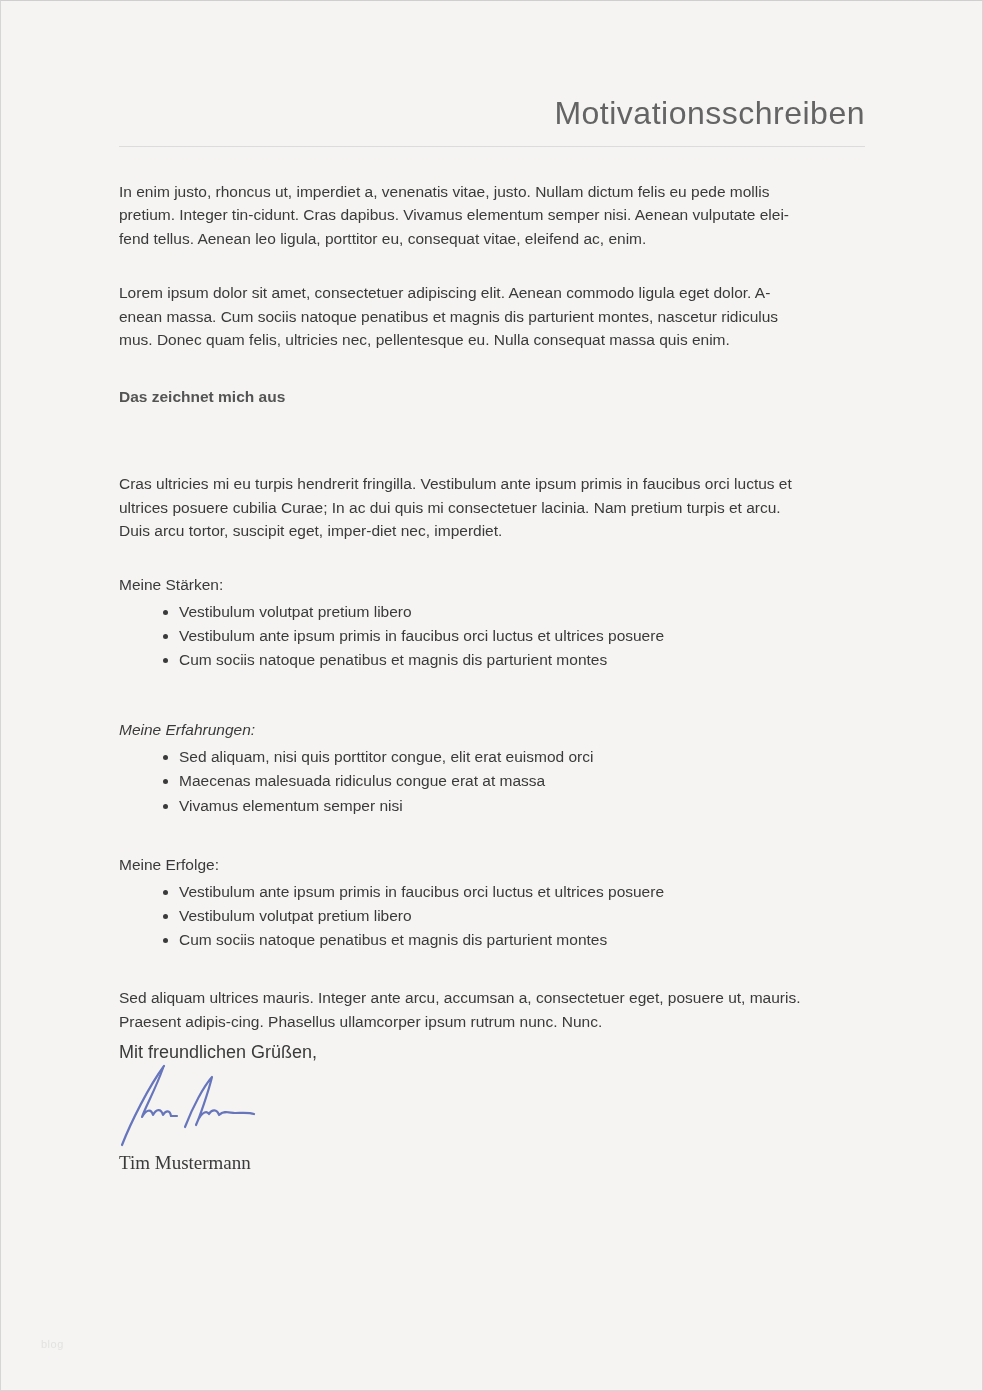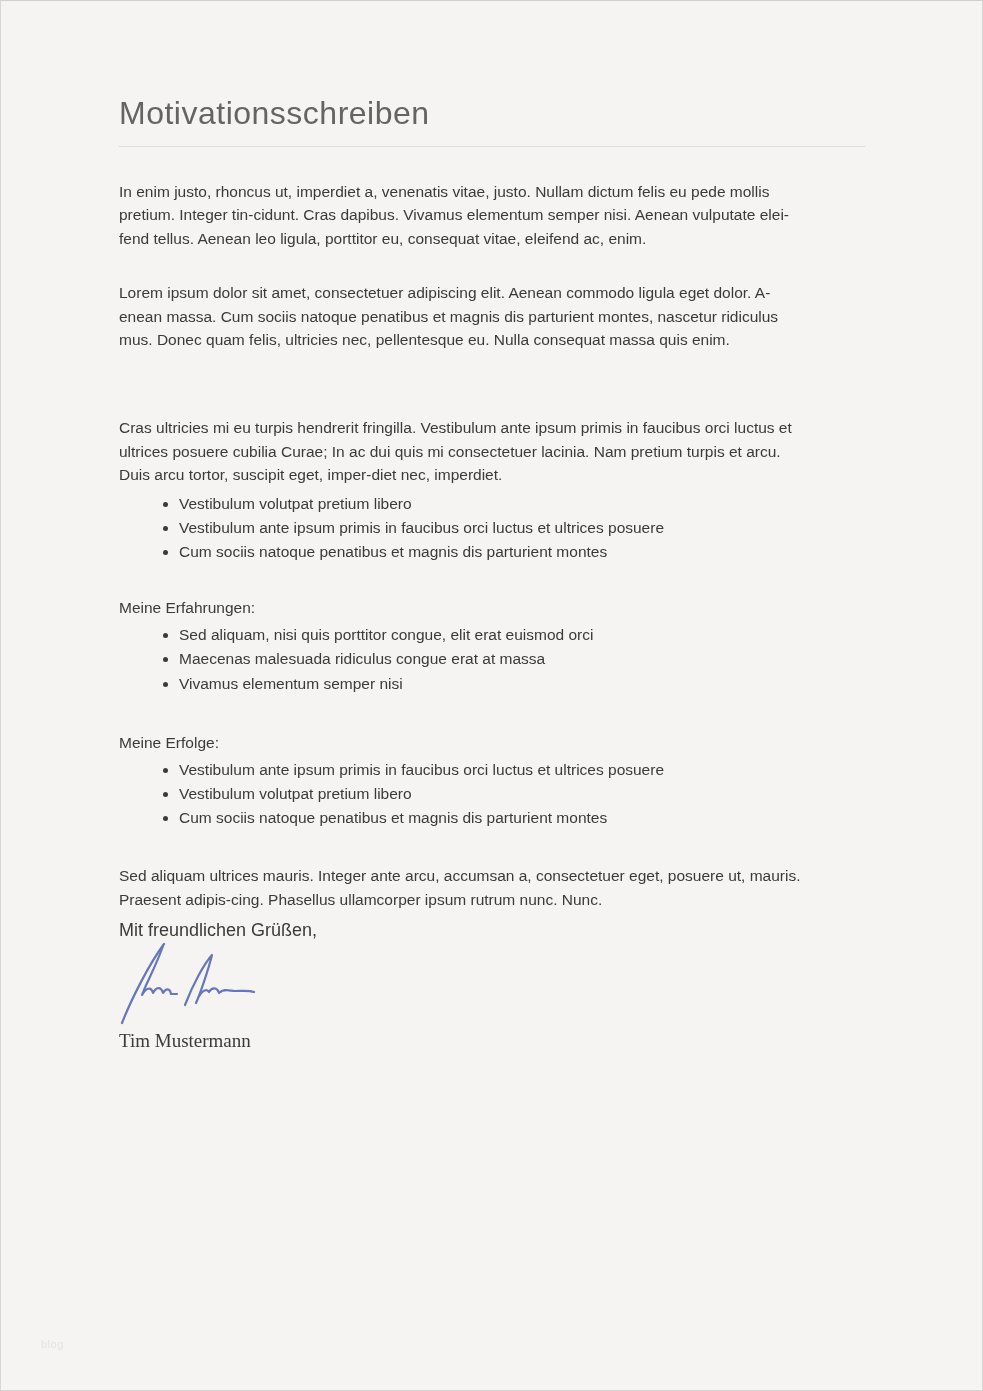--- a/index.html
+++ b/index.html
@@ -19,20 +19,21 @@
   .content {
     padding: 0 117px 0 118px;
   }
   .doc-title {
     margin-top: 92px;
     font-size: 32px;
     line-height: 40px;
     font-weight: 400;
     letter-spacing: 0.5px;
     color: #646464;
+    text-align: right;
   }
   .title-rule {
     margin-top: 13px;
     border: none;
     border-top: 1px solid #dcdcdc;
     height: 0;
   }
   .para {
     font-size: 15.5px;
     line-height: 23.4px;
@@ -46,21 +47,21 @@
     line-height: 20px;
     font-weight: 700;
     color: #545454;
   }
   .para-3 { margin-top: 65px; }
   .list-heading {
     font-size: 15.5px;
     line-height: 20px;
   }
   .list-heading-1 { margin-top: 32px; }
-  .list-heading-2 { margin-top: 34px; }
+  .list-heading-2 { margin-top: 48px; font-style: italic; }
   .list-heading-3 { margin-top: 37px; }
   ul.bullet-list {
     margin-top: 5px;
     list-style: disc;
     padding-left: 60px;
   }
   ul.bullet-list li {
     font-size: 15.5px;
     line-height: 24.2px;
   }
@@ -105,25 +106,27 @@
     <h1 class="doc-title">Motivationsschreiben</h1>
     <hr class="title-rule">
 
     <p class="para para-2">In enim justo, rhoncus ut, imperdiet a, venenatis vitae, justo. Nullam dictum felis eu pede mollis
 pretium. Integer tin-cidunt. Cras dapibus. Vivamus elementum semper nisi. Aenean vulputate elei-
 fend tellus. Aenean leo ligula, porttitor eu, consequat vitae, eleifend ac, enim.</p>
     <p class="para para-1">Lorem ipsum dolor sit amet, consectetuer adipiscing elit. Aenean commodo ligula eget dolor. A-
 enean massa. Cum sociis natoque penatibus et magnis dis parturient montes, nascetur ridiculus
 mus. Donec quam felis, ultricies nec, pellentesque eu.  Nulla consequat massa quis enim.</p>
 
+    <h2 class="section-heading">Das zeichnet mich aus</h2>
 
     <p class="para para-3">Cras ultricies mi eu turpis hendrerit fringilla. Vestibulum ante ipsum primis in faucibus orci luctus et
 ultrices posuere cubilia Curae; In ac dui quis mi consectetuer lacinia. Nam pretium turpis et arcu.
 Duis arcu tortor, suscipit eget, imper-diet nec, imperdiet.</p>
 
+    <p class="list-heading list-heading-1">Meine Stärken:</p>
     <ul class="bullet-list">
       <li>Vestibulum volutpat pretium libero</li>
       <li>Vestibulum ante ipsum primis in faucibus orci luctus et ultrices posuere</li>
       <li>Cum sociis natoque penatibus et magnis dis parturient montes</li>
     </ul>
 
     <p class="list-heading list-heading-2">Meine Erfahrungen:</p>
     <ul class="bullet-list">
       <li>Sed aliquam, nisi quis porttitor congue, elit erat euismod orci</li>
       <li>Maecenas malesuada ridiculus congue erat at massa</li>

